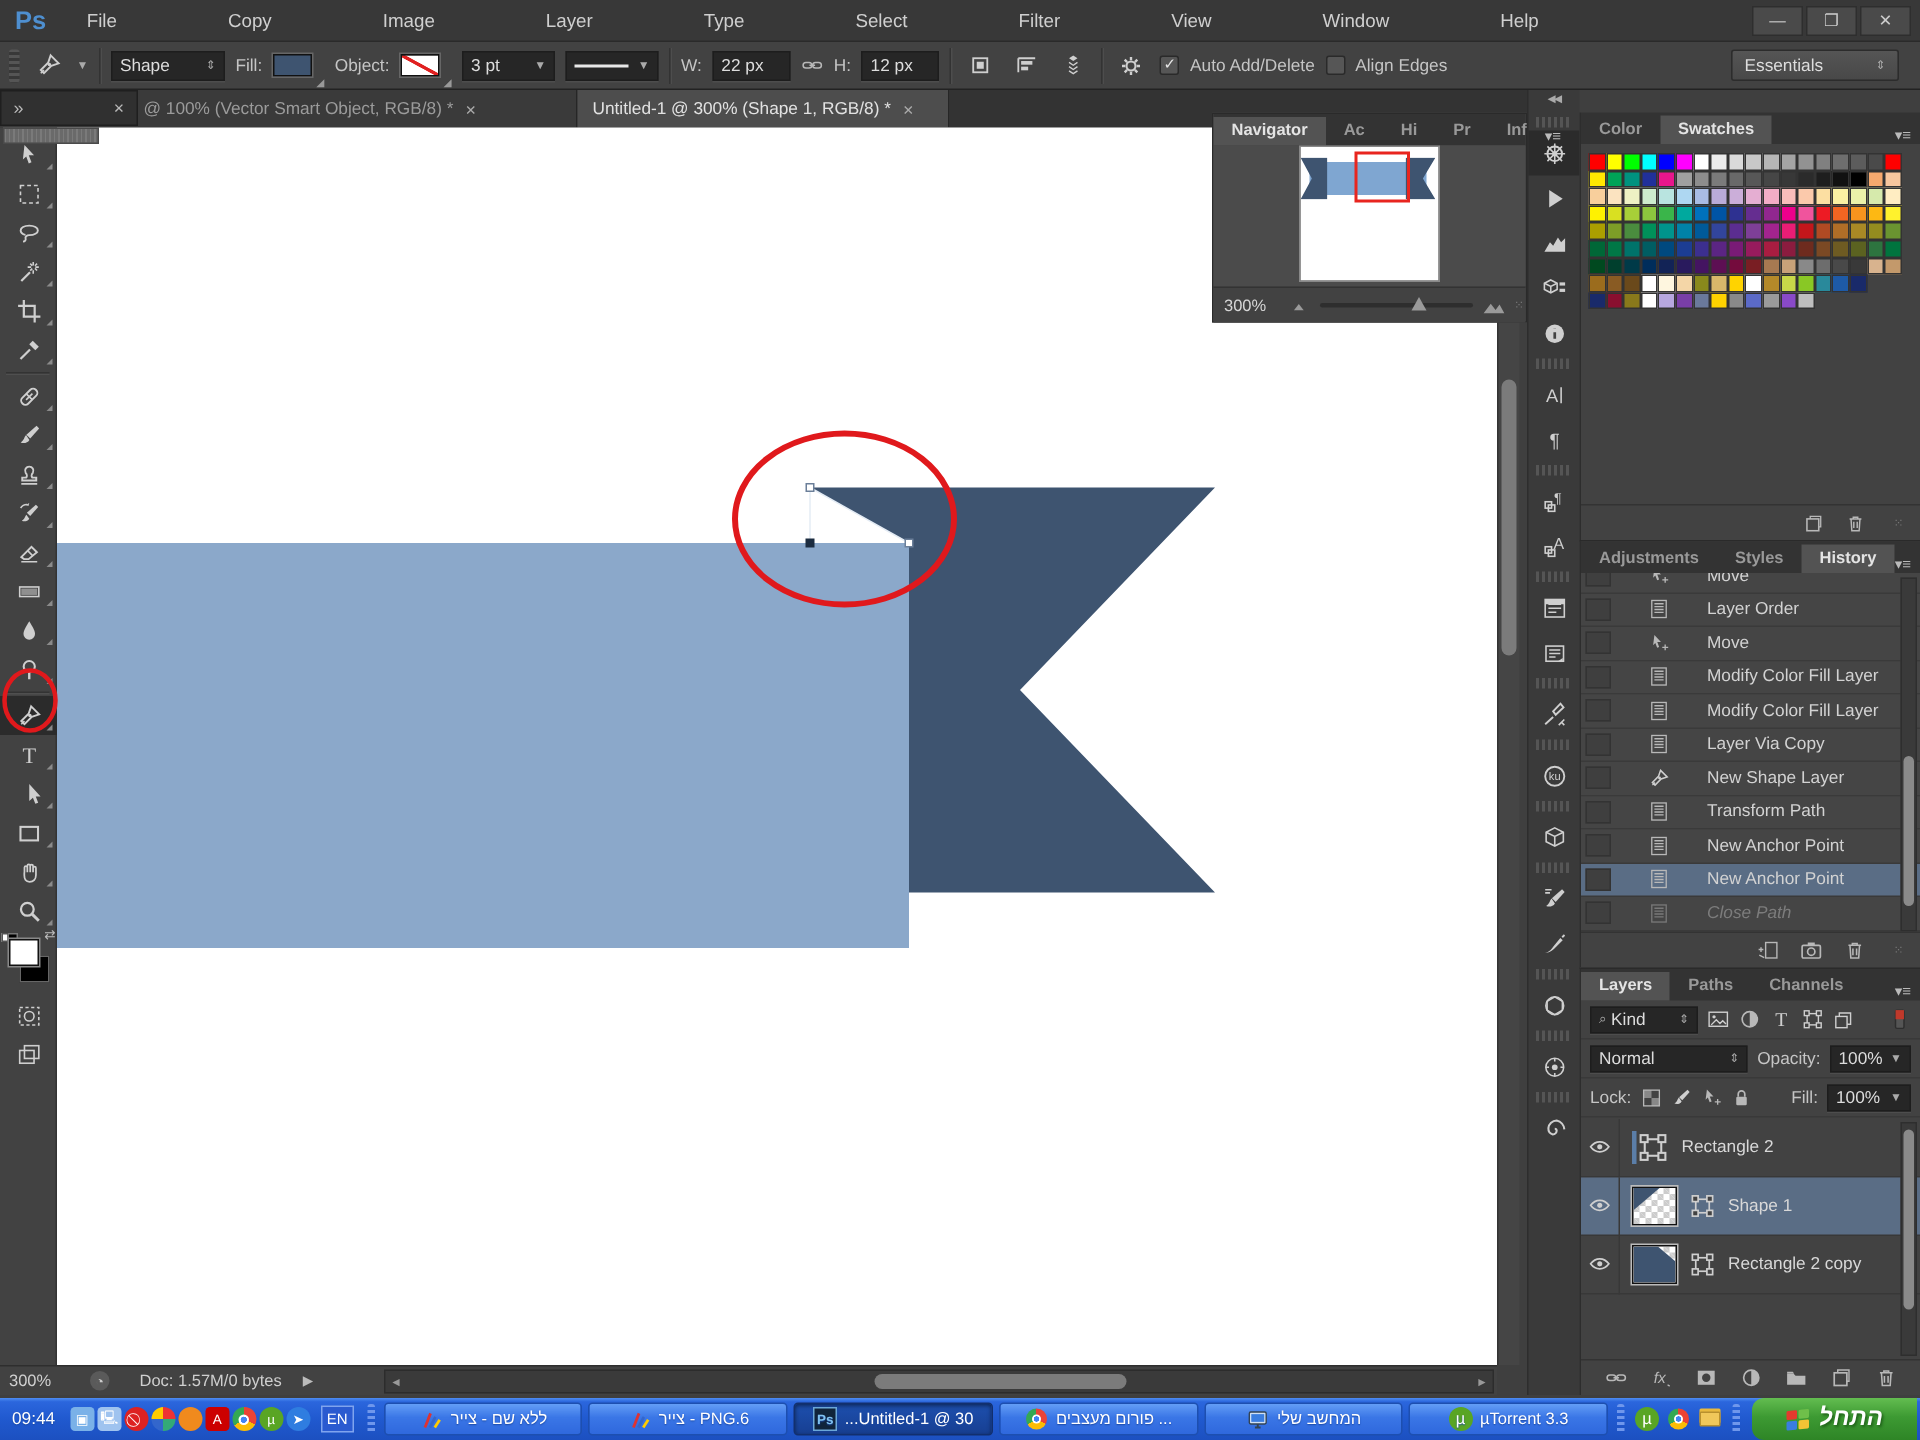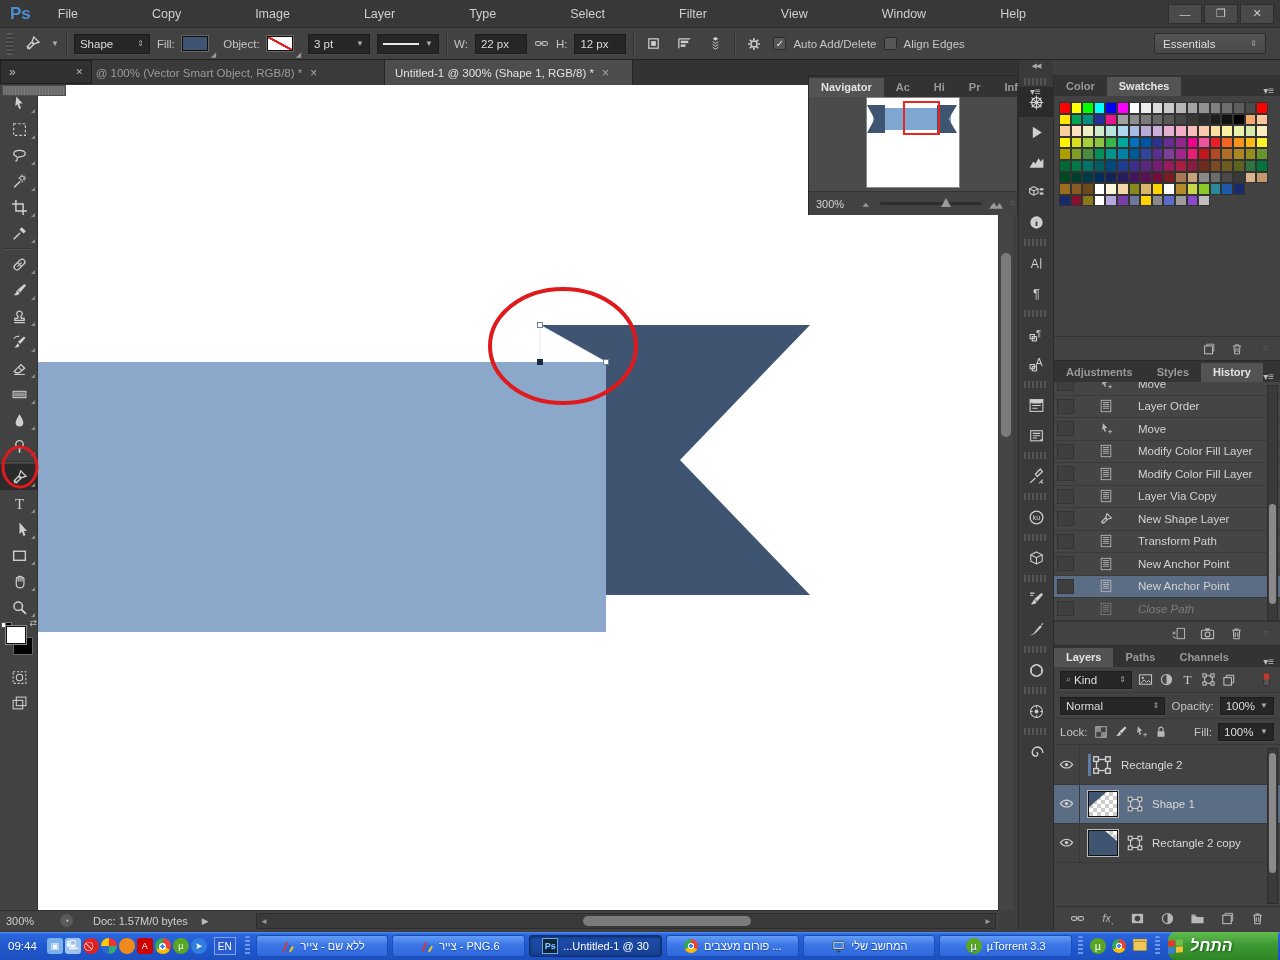--- a/index.html
+++ b/index.html
@@ -127,21 +127,21 @@
 
   
   #taskbar{left:0;top:932px;width:1280px;height:28px;background:linear-gradient(#4e8df2 0%,#2b66dd 9%,#2059cf 50%,#1c50c0 100%);display:flex;align-items:center;gap:4px;padding:0 2px;z-index:20;}
   #clock{color:#fff;font-size:11.5px;padding:0 6px;text-shadow:0 1px 1px #1a47a0;}
   .tray-ic{width:16px;height:16px;border-radius:3px;display:flex;align-items:center;justify-content:center;font-size:9px;color:#fff;flex:none;}
   #lang-box{width:22px;height:18px;background:#2a5ad0;border:1px solid #7fa4ee;color:#fff;font-size:10px;display:flex;align-items:center;justify-content:center;margin:0 3px;}
   .tb-grip{width:5px;height:20px;background:repeating-linear-gradient(#6f97ec 0 2px,transparent 2px 4px);margin:0 2px;border-radius:2px;}
   .task-btn{flex:1 1 0;max-width:150px;height:22px;background:linear-gradient(#639df6,#3a76e6 45%,#2f68dd);border:1px solid #1d4fb0;border-radius:3px;color:#fff;font-size:11px;display:flex;align-items:center;justify-content:center;gap:5px;padding:0 16px;white-space:nowrap;overflow:hidden;text-shadow:0 1px 1px #1a47a0;}
   .task-btn.active{background:linear-gradient(#1d4fae,#173f92);border-color:#122f6e;box-shadow:inset 0 1px 3px #0c2350;}
   .ql-ic{width:18px;height:18px;display:flex;align-items:center;justify-content:center;flex:none;}
-  #start-btn{width:110px;height:28px;margin-left:2px;background:linear-gradient(#63bd50 0%,#3d9a33 45%,#2e8526 100%);border-radius:8px 0 0 8px;display:flex;align-items:center;gap:7px;color:#fff;font-weight:bold;font-style:italic;font-size:16px;text-shadow:1px 1px 2px #1d5c18;flex:none;}
+  #start-btn{width:110px;height:28px;margin-left:2px;background:linear-gradient(#63bd50 0%,#3d9a33 45%,#2e8526 100%);border-radius:8px 0 0 8px;display:flex;align-items:center;justify-content:center;gap:7px;color:#fff;font-weight:bold;font-style:italic;font-size:16px;text-shadow:1px 1px 2px #1d5c18;flex:none;}
   .winflag{display:grid;grid-template-columns:7px 7px;grid-template-rows:6px 6px;gap:1px;transform:skewY(-6deg);}
   .winflag span{border-radius:1px;}
 
   #annotations{left:0;top:0;z-index:40;pointer-events:none;}
 </style>
 </head>
 <body>
 
 <div id="menubar" class="abs">
   <span id="ps-logo">Ps</span>

